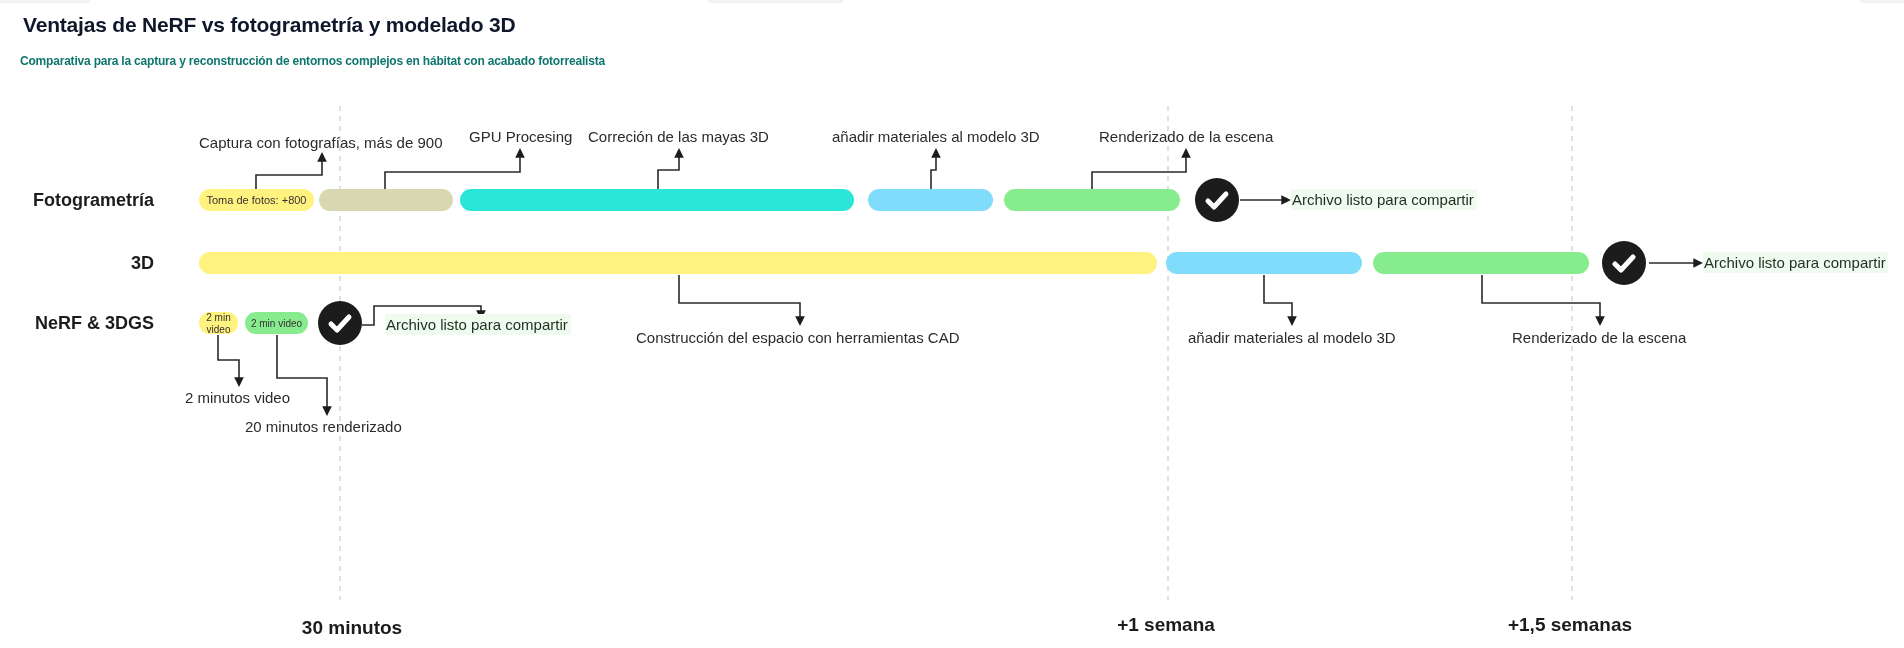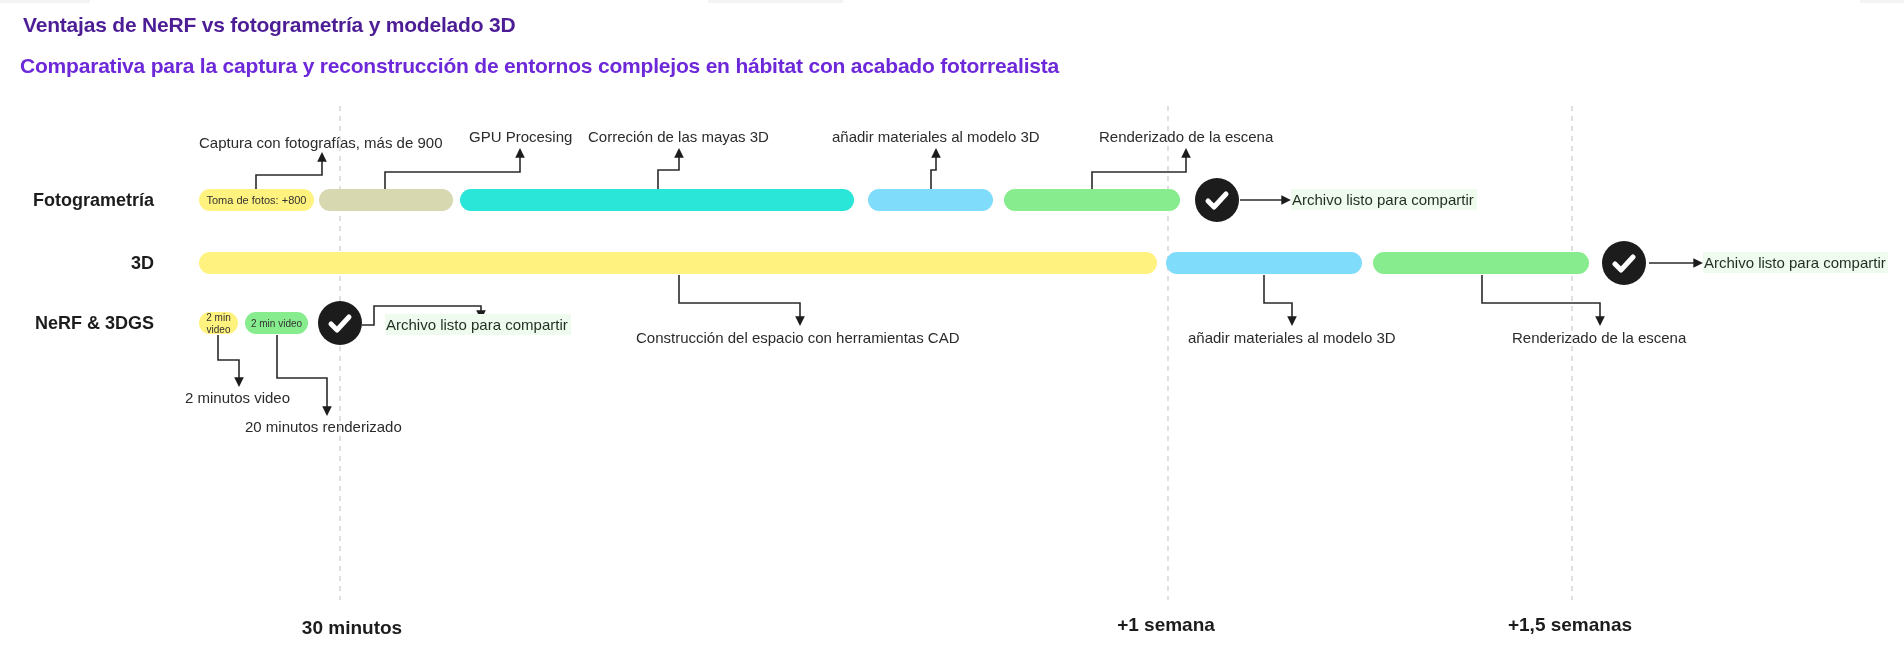--- a/index.html
+++ b/index.html
@@ -1,20 +1,20 @@
 <!DOCTYPE html>
 <html><head>
 <meta charset="utf-8">
 <style>
   html, body { margin: 0; padding: 0; background: #ffffff; }
   body { width: 1904px; height: 648px; position: relative; overflow: hidden;
          font-family: "Liberation Sans", "DejaVu Sans", sans-serif; color: #1c1c1c; }
   .topshade { position: absolute; top: 0; height: 3px; background: #f3f3f3; }
-  #title { position: absolute; left: 23px; top: 13px; font-size: 21px; font-weight: 600; color: #4c1d95; letter-spacing: -0.2px; }
-  #subtitle { position: absolute; left: 20px; top: 54px; font-size: 21px; font-weight: 700; color: #6d28d9; letter-spacing: -0.2px; }
+  #title { position: absolute; left: 23px; top: 13px; font-size: 21px; font-weight: 600; color: #0f172a; letter-spacing: -0.2px; }
+  #subtitle { position: absolute; left: 20px; top: 54px; font-size: 12px; font-weight: 700; color: #0f766e; letter-spacing: -0.2px; }
   svg#diagram { position: absolute; left: 0; top: 0; }
   .rowlabel { font-size: 18px; font-weight: 700; fill: #1c1c1c; }
   .ann { font-size: 15px; fill: #2b2b2b; }
   .barlabel { font-size: 11px; fill: #333; }
   .axislabel { font-size: 19px; font-weight: 700; fill: #1c1c1c; }
   .done { font-size: 15px; fill: #1f2f1f; }
   .conn { fill: none; stroke: #2a2a2a; stroke-width: 1.6; }
   .grid { stroke: #cfcfcf; stroke-width: 1.3; stroke-dasharray: 5 5; }
 </style>
 </head>

